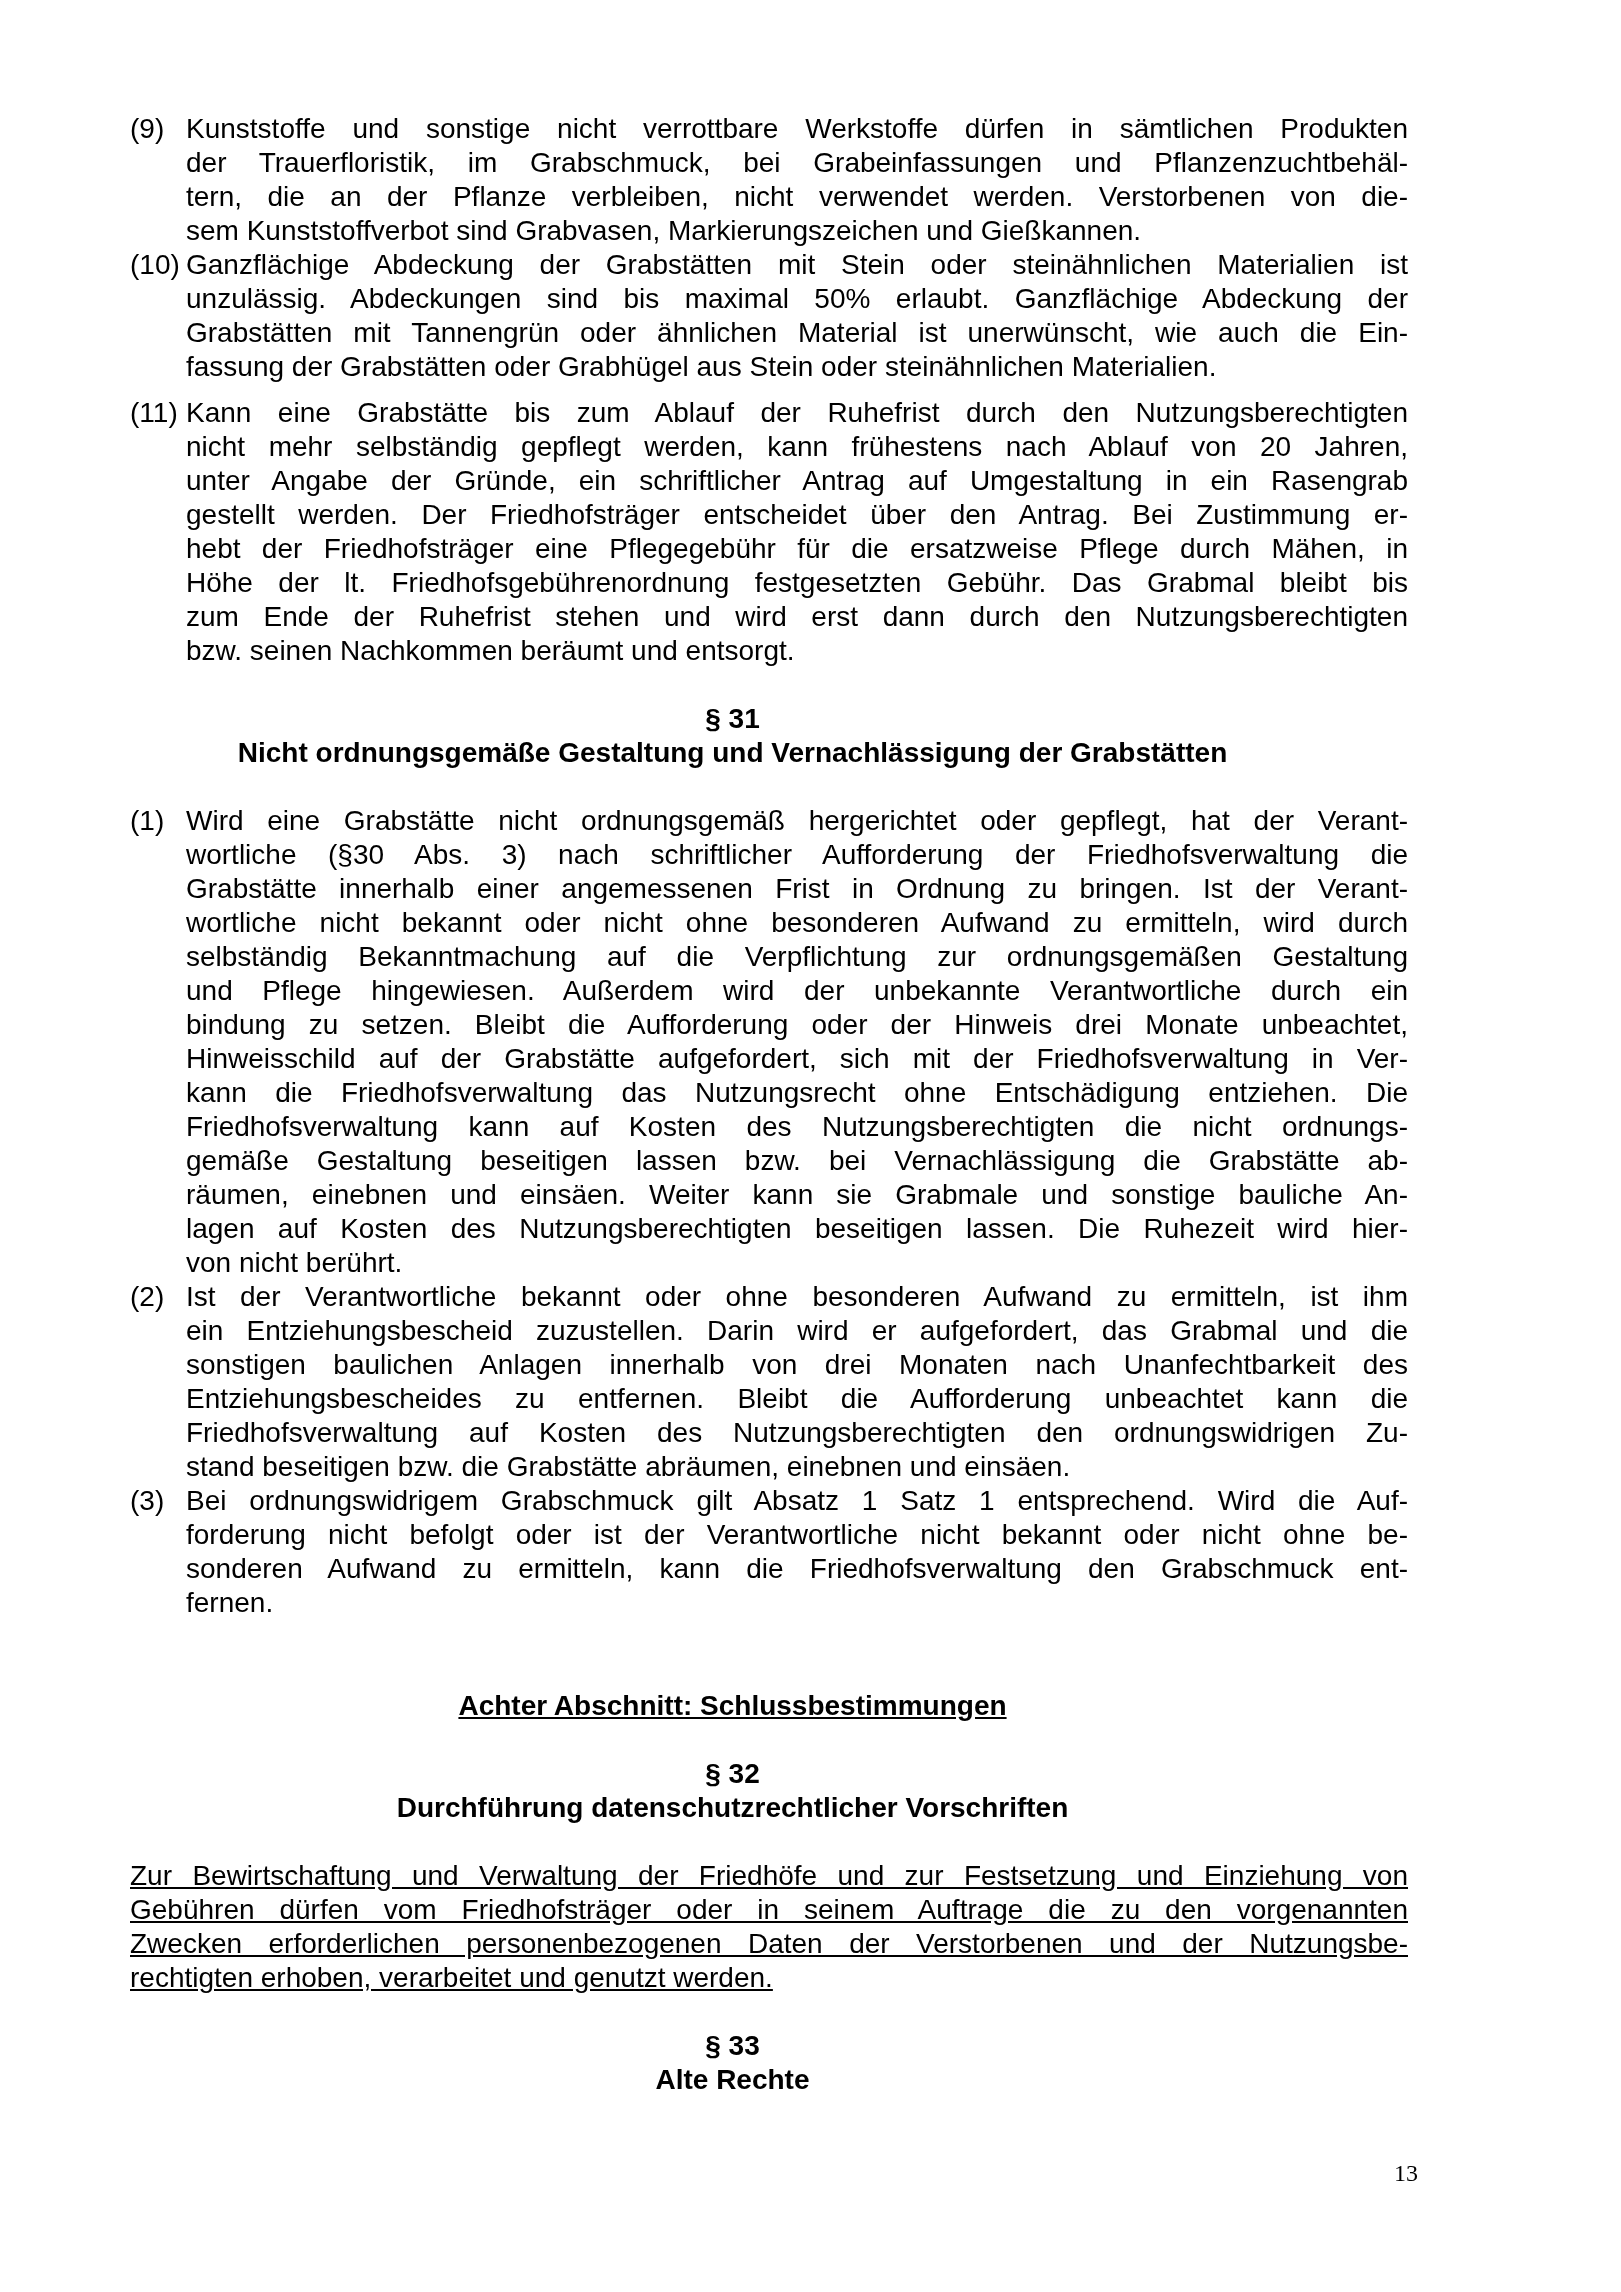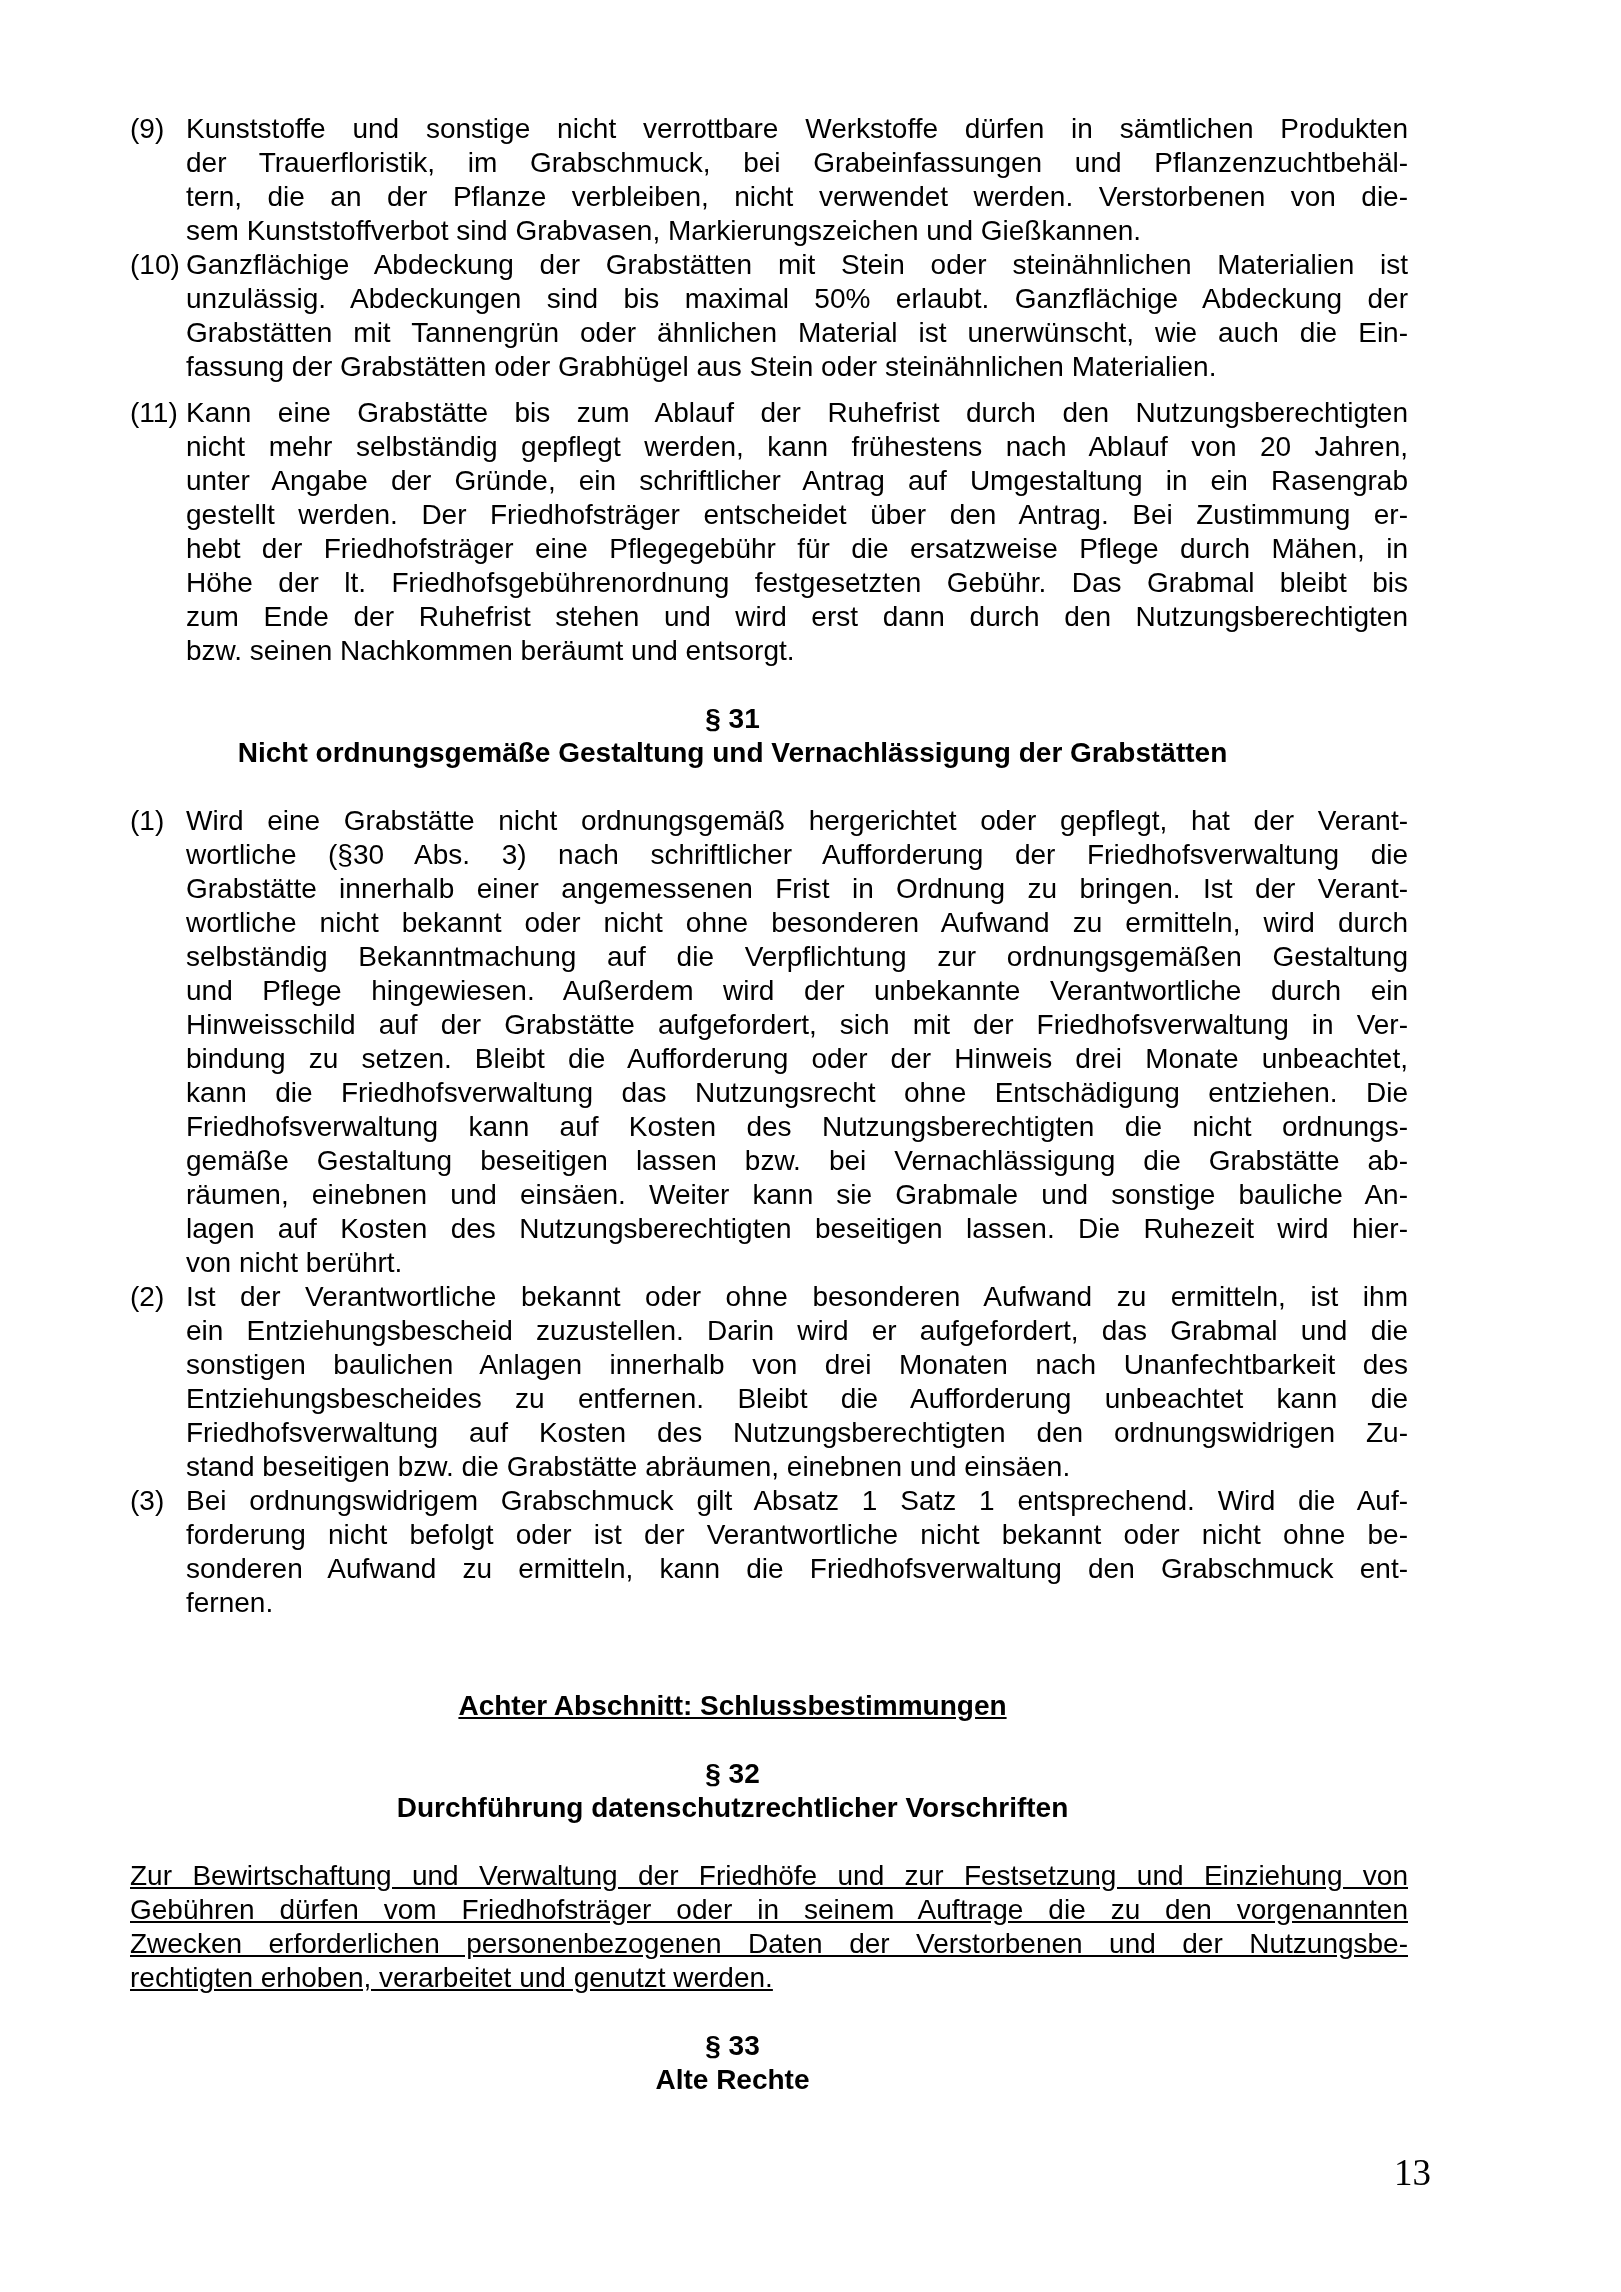--- a/index.html
+++ b/index.html
@@ -50,21 +50,21 @@
     text-align: center;
     text-align-last: center;
   }
   .paragraph .line { text-align: justify; text-align-last: justify; text-decoration: underline; }
   .paragraph .line.last { text-align-last: left; }
   .page-number {
     position: absolute;
     left: 1394px;
     top: 2156px;
     font-family: "Liberation Serif", serif;
-    font-size: 37px;
+    font-size: 24px;
     line-height: 34px;
   }
 </style>
 </head>
 <body>
 
 <div class="page">
   <div class="content" id="blocks-container">
       <div class="block item" style="margin-top: 0px;">
         <div class="item-label">(9)</div>
@@ -103,22 +103,22 @@
       </div>
       <div class="block item" style="margin-top: 34px;">
         <div class="item-label">(1)</div>
         <div class="item-text">
           <div class="line">Wird eine Grabstätte nicht ordnungsgemäß hergerichtet oder gepflegt, hat der Verant-</div>
           <div class="line">wortliche (§30 Abs. 3) nach schriftlicher Aufforderung der Friedhofsverwaltung die</div>
           <div class="line">Grabstätte innerhalb einer angemessenen Frist in Ordnung zu bringen. Ist der Verant-</div>
           <div class="line">wortliche nicht bekannt oder nicht ohne besonderen Aufwand zu ermitteln, wird durch</div>
           <div class="line">selbständig Bekanntmachung auf die Verpflichtung zur ordnungsgemäßen Gestaltung</div>
           <div class="line">und Pflege hingewiesen. Außerdem wird der unbekannte Verantwortliche durch ein</div>
+          <div class="line">bindung zu setzen. Bleibt die Aufforderung oder der Hinweis drei Monate unbeachtet,</div>
           <div class="line">Hinweisschild auf der Grabstätte aufgefordert, sich mit der Friedhofsverwaltung in Ver-</div>
-          <div class="line">bindung zu setzen. Bleibt die Aufforderung oder der Hinweis drei Monate unbeachtet,</div>
           <div class="line">kann die Friedhofsverwaltung das Nutzungsrecht ohne Entschädigung entziehen. Die</div>
           <div class="line">Friedhofsverwaltung kann auf Kosten des Nutzungsberechtigten die nicht ordnungs-</div>
           <div class="line">gemäße Gestaltung beseitigen lassen bzw. bei Vernachlässigung die Grabstätte ab-</div>
           <div class="line">räumen, einebnen und einsäen. Weiter kann sie Grabmale und sonstige bauliche An-</div>
           <div class="line">lagen auf Kosten des Nutzungsberechtigten beseitigen lassen. Die Ruhezeit wird hier-</div>
           <div class="line last">von nicht berührt.</div>
         </div>
       </div>
       <div class="block item" style="margin-top: 0px;">
         <div class="item-label">(2)</div>

